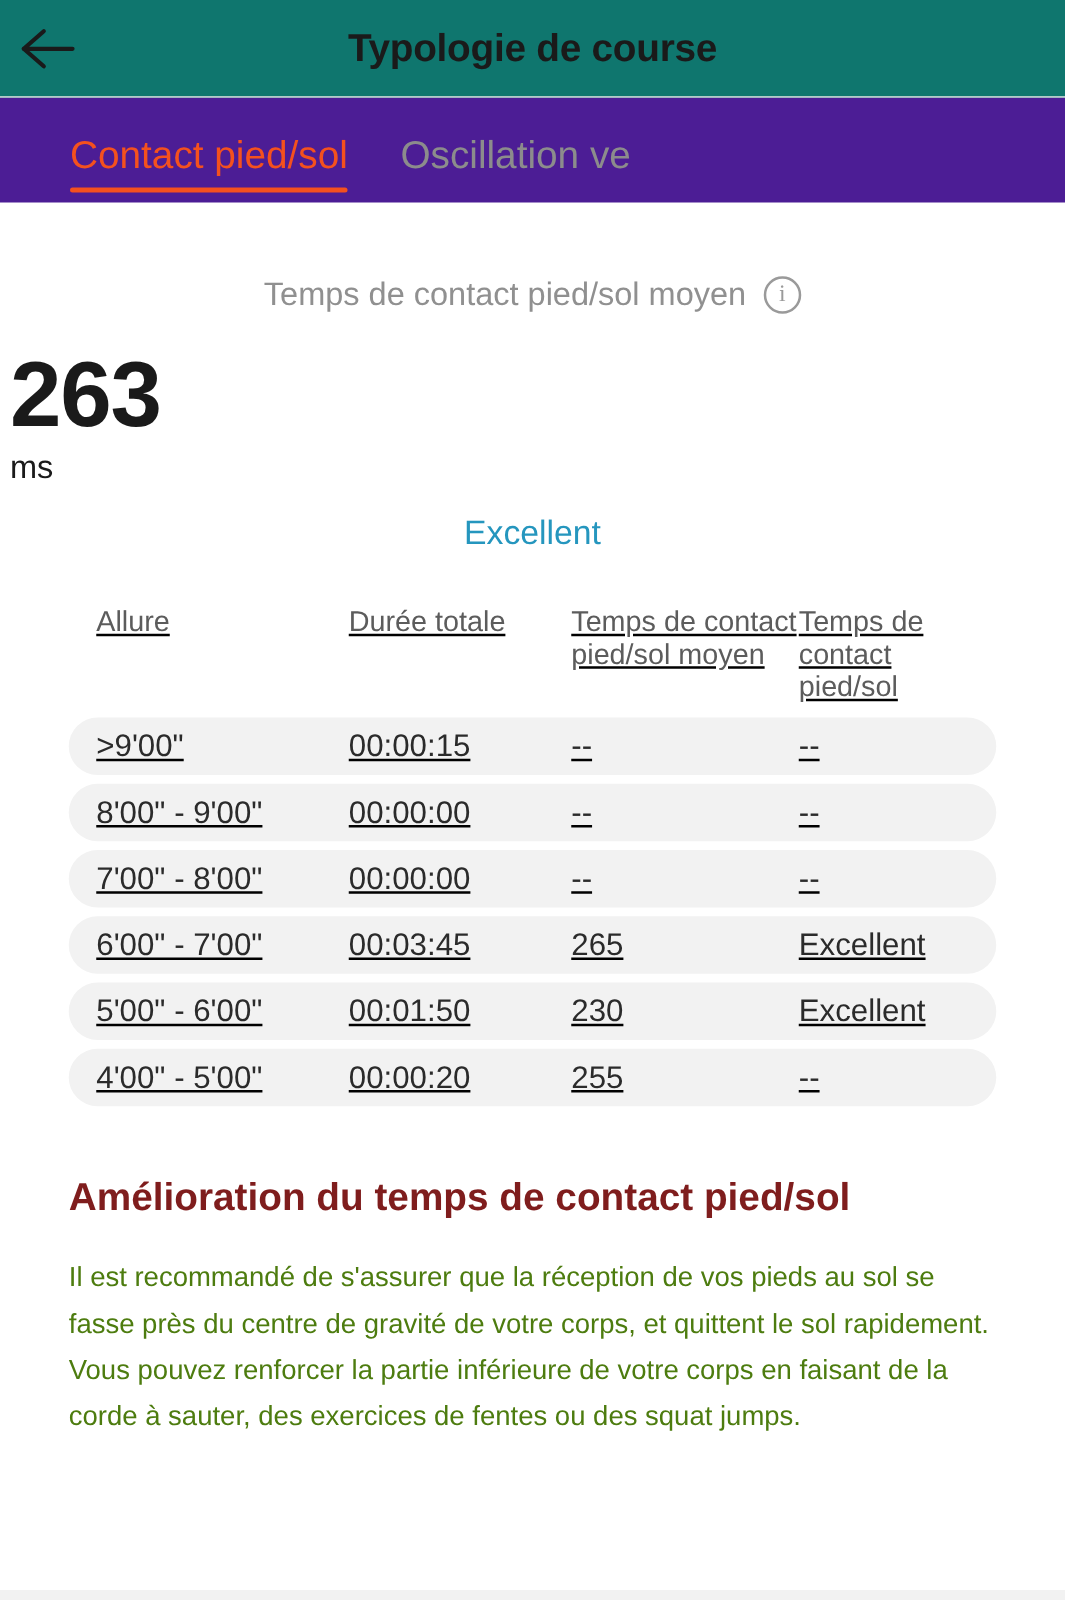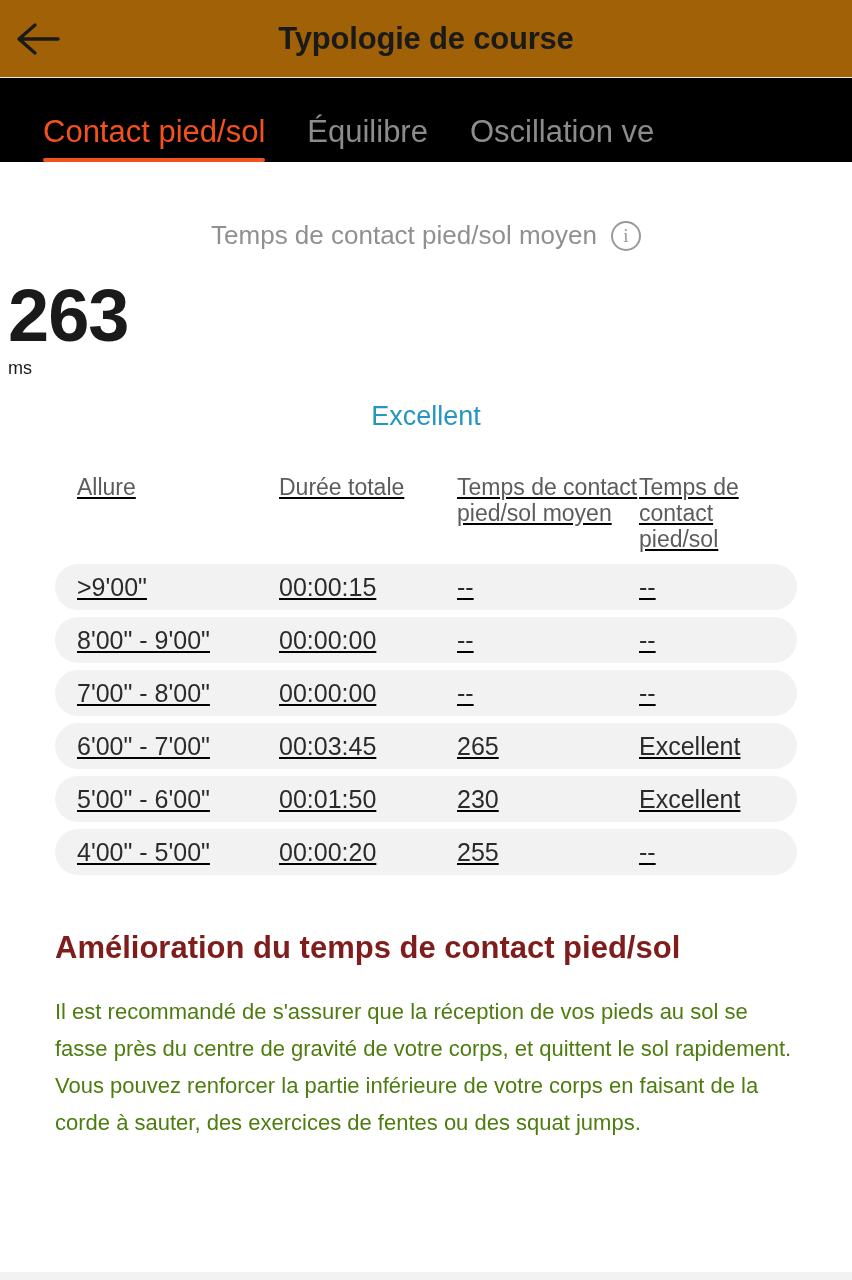--- a/index.html
+++ b/index.html
@@ -8,21 +8,21 @@
     height: 1280px;
     background: #ffffff;
     font-family: "Liberation Sans", sans-serif;
     overflow: hidden;
   }
   body { position: relative; }
 
   
   .header {
     height: 78px;
-    background: #a16207;
+    background: #0f766e;
     display: flex;
     align-items: center;
     position: relative;
     border-bottom: 1px solid #e8e8e8;
   }
   .back-btn {
     width: 76px;
     height: 78px;
     display: flex;
     align-items: center;
@@ -37,24 +37,24 @@
     font-size: 31px;
     font-weight: bold;
     color: #1a1a1a;
     letter-spacing: -0.2px;
     pointer-events: none;
   }
 
   
   .tabs {
     height: 84px;
-    background: #000000;
-    display: flex;
-    align-items: flex-end;
-    padding-left: 43px;
+    background: #4c1d95;
+    display: flex;
+    align-items: center;
+    padding-left: 56px;
     overflow: hidden;
     white-space: nowrap;
   }
   .tab {
     position: relative;
     font-size: 31px;
     color: #8c8c8c;
     padding: 20px 0 12px 0;
     margin-right: 42px;
     cursor: pointer;
@@ -103,21 +103,21 @@
     justify-content: center;
     flex-direction: column;
   }
   .big-value {
     font-size: 74px;
     font-weight: bold;
     color: #1a1a1a;
     letter-spacing: -1px;
   }
   .big-unit {
-    font-size: 18px;
+    font-size: 26px;
     color: #1a1a1a;
     margin-left: 8px;
   }
   .rating {
     margin-top: 22px;
     font-size: 27px;
     color: #2596be;
   }
 
   
@@ -186,21 +186,20 @@
       <svg width="44" height="34" viewBox="0 0 44 34">
         <path d="M3 17 L19 3 M3 17 L19 31 M3 17 L42 17" stroke="#1a1a1a" stroke-width="3.4" fill="none" stroke-linecap="round" stroke-linejoin="round"></path>
       </svg>
     </span>
   </div>
   <div class="header-title">Typologie de course</div>
 </div>
 
 <div class="tabs">
   <div class="tab active">Contact pied/sol</div>
-  <div class="tab">Équilibre</div>
   <div class="tab">Oscillation ve</div>
 </div>
 
 <div class="summary">
   <div class="summary-label">
     <span>Temps de contact pied/sol moyen</span>
     <span class="info-icon">i</span>
   </div>
   <div class="big-value-row">
     <span class="big-value">263</span>

